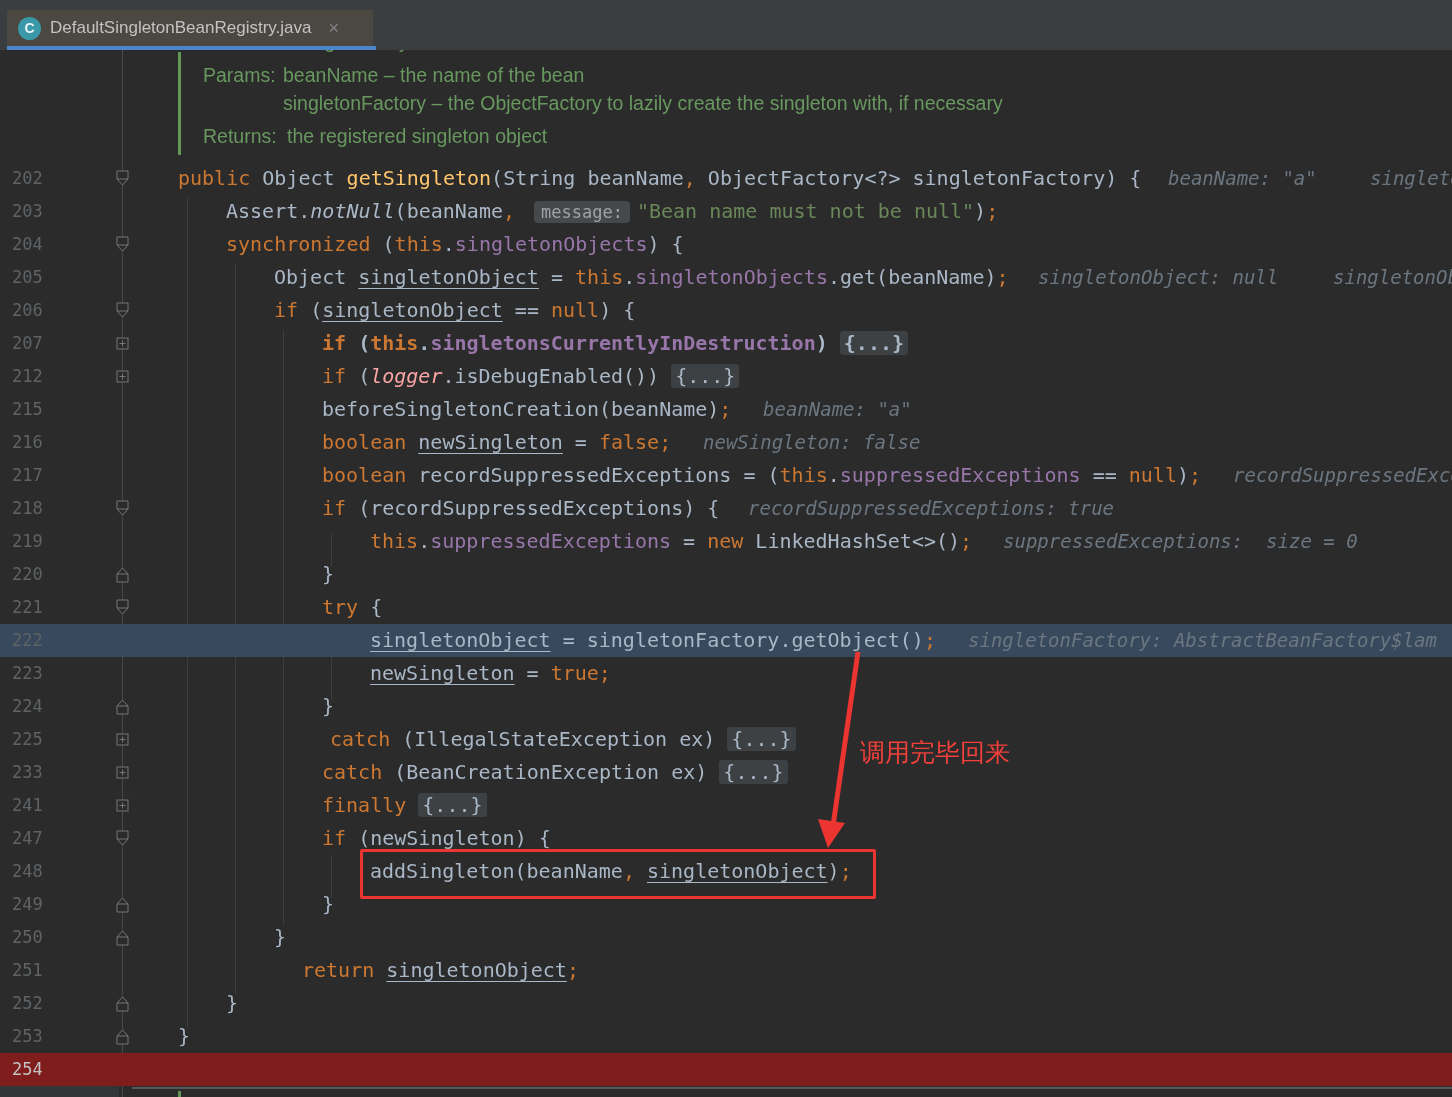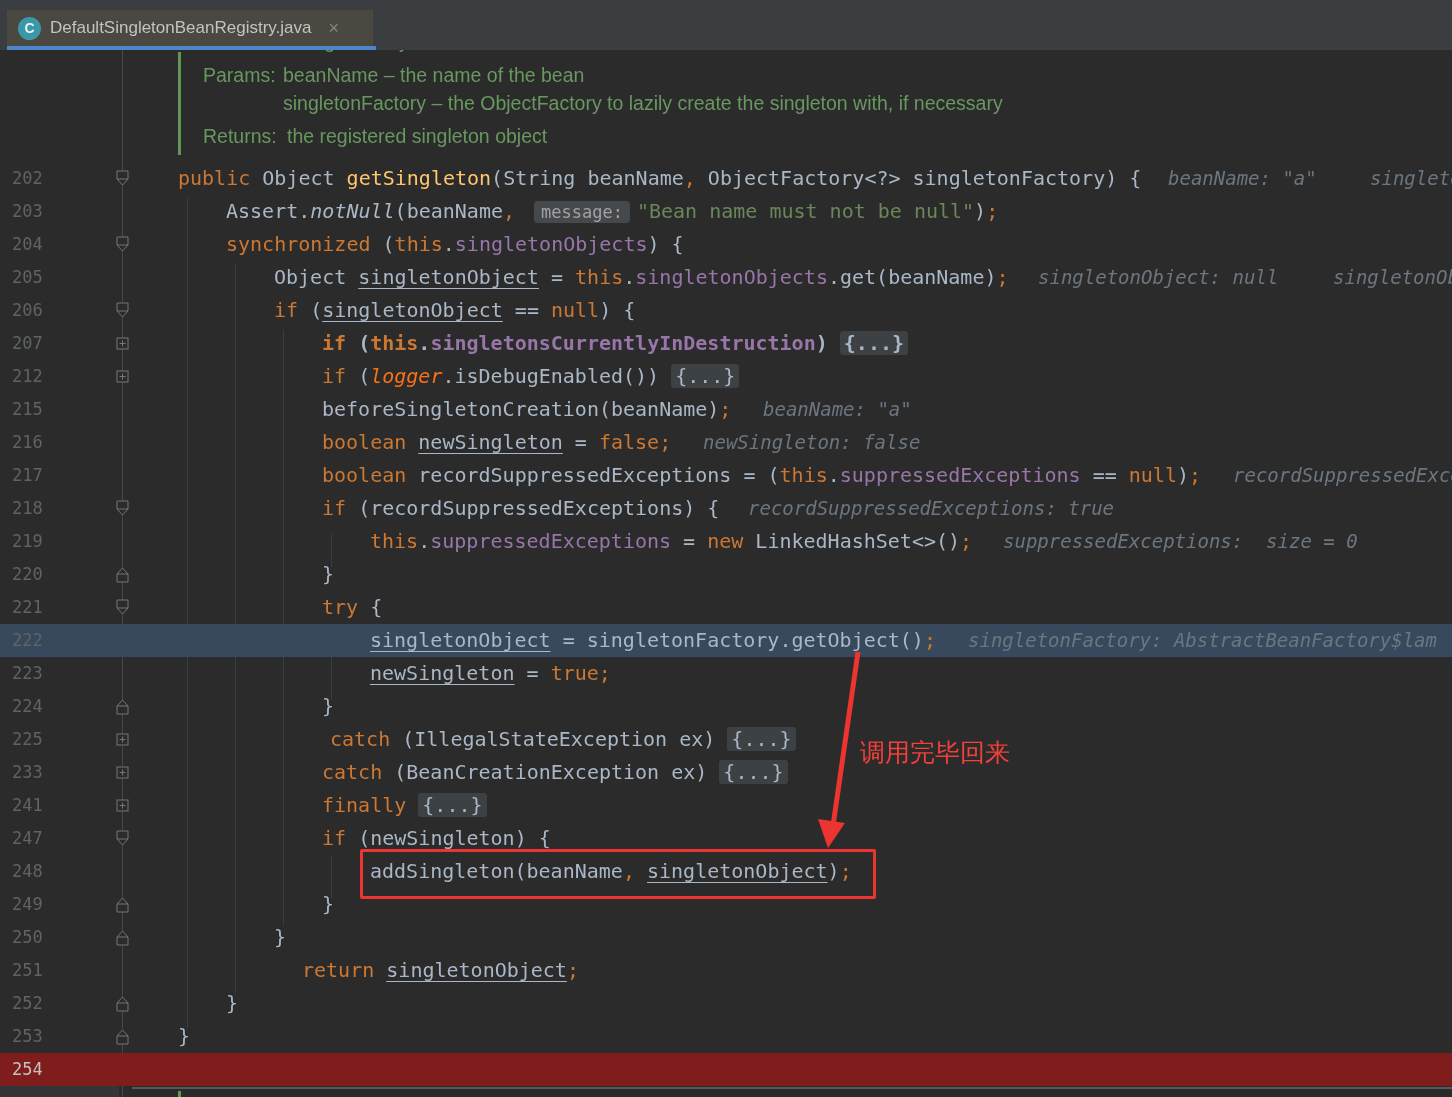--- a/index.html
+++ b/index.html
@@ -23,21 +23,21 @@
   .docline{position:absolute;color:#68985f;font-size:19.5px;white-space:pre;z-index:5;
            font-family:"Liberation Sans",sans-serif;}
   
   .row{position:absolute;left:0;width:1452px;height:33px;z-index:4;}
   .row.sel{background:#38495d;}
   .row.cur{background:#7f1d1d;}
   .ln{position:absolute;left:12px;top:0;height:33px;line-height:33px;font-size:17px;color:#5f6366;}
   .cur .ln{color:#c2c2c2;}
   .foldic{position:absolute;left:115px;top:8px;width:15px;height:17px;z-index:6;}
   .code{position:absolute;top:0;height:33px;line-height:33px;font-size:20px;color:#a9b7c6;white-space:pre;z-index:5;}
-  .k{color:#cc7832;} .p{color:#cc7832;} .f{color:#9876aa;} .fi{color:#f97316;font-style:italic;}
+  .k{color:#cc7832;} .p{color:#cc7832;} .f{color:#9876aa;} .fi{color:#fca5a5;font-style:italic;}
   .s{color:#6a8759;} .m{color:#ffc66d;} .i{font-style:italic;}
   .u{text-decoration:underline;text-underline-offset:4px;text-decoration-thickness:1px;}
   .fold-chip{background:#3d4144;border-radius:3px;padding:0 4px;color:#a9b7c6;}
   .chip{background:#45494c;color:#9fa3a7;border-radius:4px;padding:1px 7px;font-size:17px;margin:0 7px;}
   .hint{position:absolute;top:0;height:33px;line-height:33px;font-style:italic;color:#6b7681;
         font-size:19px;white-space:pre;z-index:5;}
   
   .separator{position:absolute;left:132px;top:1087px;width:1320px;height:2px;background:#56595b;z-index:6;}
   .btm-gutter{position:absolute;left:0;top:1086px;width:119px;height:11px;background:#333537;z-index:5;}
   .btm-doc{position:absolute;left:178px;top:1091px;width:3px;height:6px;background:#629755;z-index:6;}

